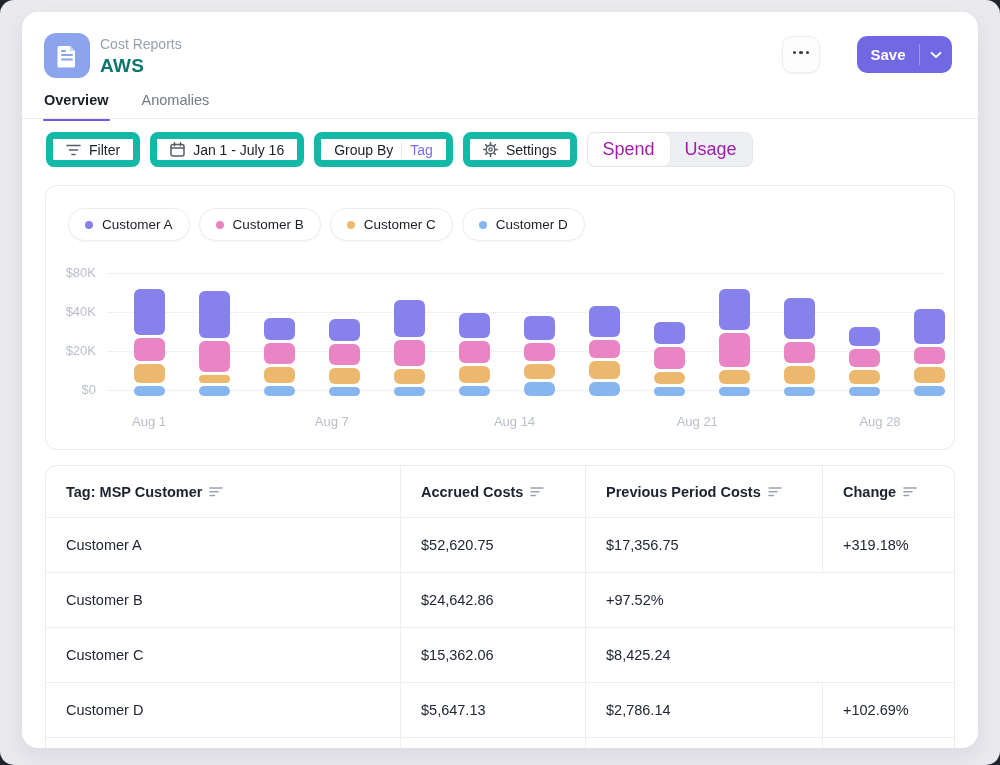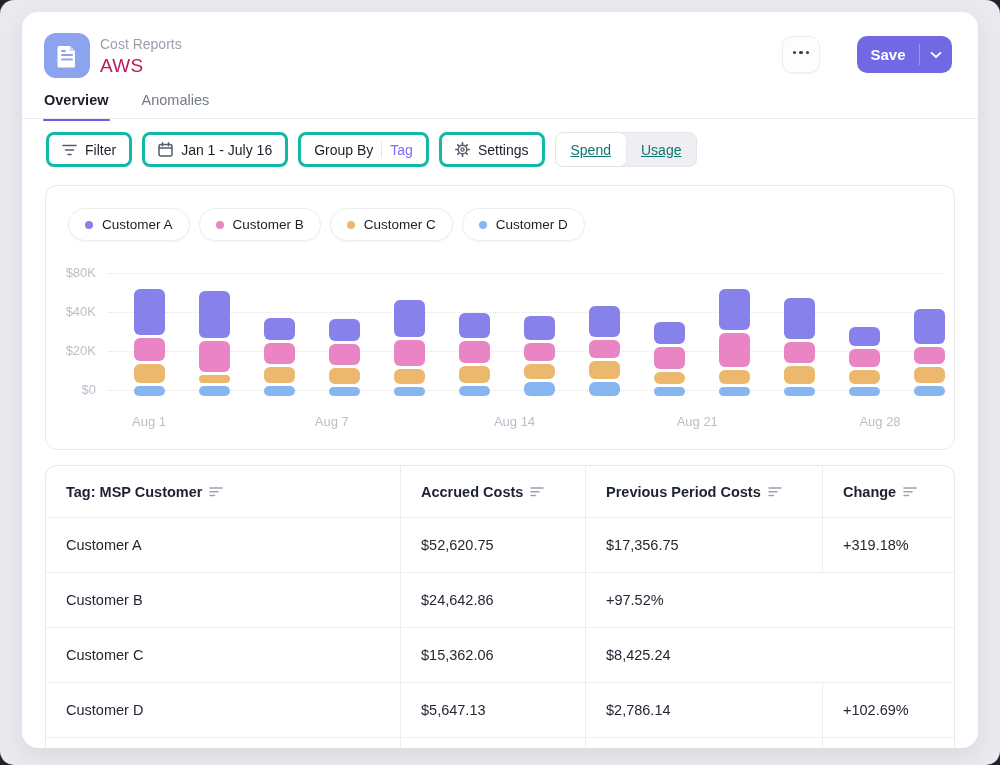--- a/index.html
+++ b/index.html
@@ -5,43 +5,43 @@
   * { margin:0; padding:0; box-sizing:border-box; }
   html,body { width:1000px; height:765px; }
   body { background:#20242c; font-family:"Liberation Sans", sans-serif; }
   .page { position:relative; width:1000px; height:765px; background:#e9e9ee; border-radius:14px; overflow:hidden; }
   .card { position:absolute; left:22px; top:12px; width:956px; height:736px; background:#ffffff; border-radius:16px; overflow:hidden; box-shadow:0 8px 20px rgba(40,42,60,.08); }
 
   
   .hdr { position:absolute; left:0; top:0; width:100%; height:106px; }
   .doc-badge { position:absolute; left:22px; top:21px; width:46px; height:45px; background:#8CA4EE; border-radius:12px; display:flex; align-items:center; justify-content:center; }
   .crumb { position:absolute; left:78px; top:24px; font-size:14px; color:#98A0AC; }
-  .title { position:absolute; left:78px; top:43px; font-size:19px; font-weight:normal; color:#be185d; letter-spacing:.3px; }
+  .title { position:absolute; left:78px; top:43px; font-size:19px; font-weight:bold; color:#0f766e; letter-spacing:.3px; }
   .more-btn { position:absolute; right:158px; top:24px; width:38px; height:37px; background:#fdfdfd; border:1px solid #ECEDF1; border-radius:10px; box-shadow:0 1px 2px rgba(30,35,60,.05); display:flex; align-items:center; justify-content:center; cursor:pointer; }
   .more-dots { display:flex; gap:3px; margin-top:-4px; }
   .more-dots i { width:3.5px; height:3.5px; border-radius:50%; background:#3a3f4a; }
   .save-btn { position:absolute; right:26px; top:24px; width:95px; height:37px; background:#7168E4; border-radius:10px; display:flex; align-items:center; color:#fff; cursor:pointer; }
   .save-label { flex:1; text-align:center; font-size:15px; font-weight:600; }
   .save-divider { width:1px; height:21px; background:rgba(255,255,255,.3); }
   .save-caret { width:32px; display:flex; align-items:center; justify-content:center; }
 
   
   .tabs { position:absolute; left:21px; top:80px; display:flex; gap:31px; }
   .tab { font-size:14.5px; color:#717a86; padding:0 1px 12px; cursor:pointer; position:relative; }
   .tab.active { color:#1b2028; font-weight:600; }
   .tab.active::after { content:""; position:absolute; left:0; right:0; bottom:-1px; height:2.5px; background:#6D5BE8; border-radius:2px; }
   .tabs-divider { position:absolute; left:0; top:106px; width:100%; height:1px; background:#ECEDF1; }
 
   
   .toolbar { position:absolute; left:24px; top:120px; display:flex; gap:10px; }
-  .tb-btn { height:35px; display:flex; align-items:center; gap:8px; padding:0 13px; background:#fff; border:3px solid #14b8a6; border-radius:8px; box-shadow:0 1px 2px rgba(30,35,60,.04); font-size:14px; color:#1b2028; cursor:pointer; white-space:nowrap; }
+  .tb-btn { height:35px; display:flex; align-items:center; gap:8px; padding:0 13px; background:#fff; border:7px solid #14b8a6; border-radius:8px; box-shadow:0 1px 2px rgba(30,35,60,.04); font-size:14px; color:#1b2028; cursor:pointer; white-space:nowrap; }
   .tb-sep { width:1px; height:16px; background:#E4E6EB; }
   .tag-val { color:#7A6CF0; }
   .seg { height:35px; display:flex; border:1px solid #E3E5EA; border-radius:8px; overflow:hidden; background:#EDEFF2; cursor:pointer; }
-  .seg-opt { padding:0 15px; display:flex; align-items:center; font-size:14px; color:#0f766e;text-decoration:underline; }
+  .seg-opt { padding:0 15px; display:flex; align-items:center; font-size:18px; color:#a21caf; }
   .seg-opt.sel { background:#fff; border-radius:7px; box-shadow:0 0 0 1px #E8E9ED; }
 
   
   .chart-card { position:absolute; left:23px; top:173px; width:910px; height:265px; border:1px solid #E9EAEE; border-radius:12px; background:#fff; }
   .legend { position:absolute; left:22px; top:22px; display:flex; gap:9px; }
   .pill { height:33px; display:flex; align-items:center; gap:9px; padding:0 16px; border:1px solid #ECEDF1; border-radius:17px; background:#fff; box-shadow:0 1px 2px rgba(30,35,60,.04); font-size:13.5px; color:#1b2028; cursor:pointer; }
   .pill-dot { width:8px; height:8px; border-radius:50%; }
   .grid-line { position:absolute; left:62px; width:838px; border-top:1.5px dotted #E4E5EA; }
   .y-lab { position:absolute; left:0; width:50px; text-align:right; font-size:13px; color:#B9BEC9; transform:translateY(-8px); }
   .x-lab { position:absolute; top:228px; width:70px; margin-left:-35px; text-align:center; font-size:13px; color:#B9BEC9; }

